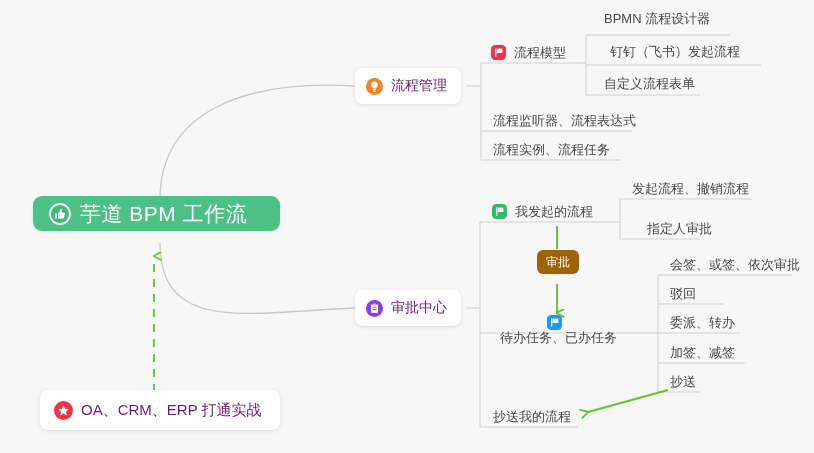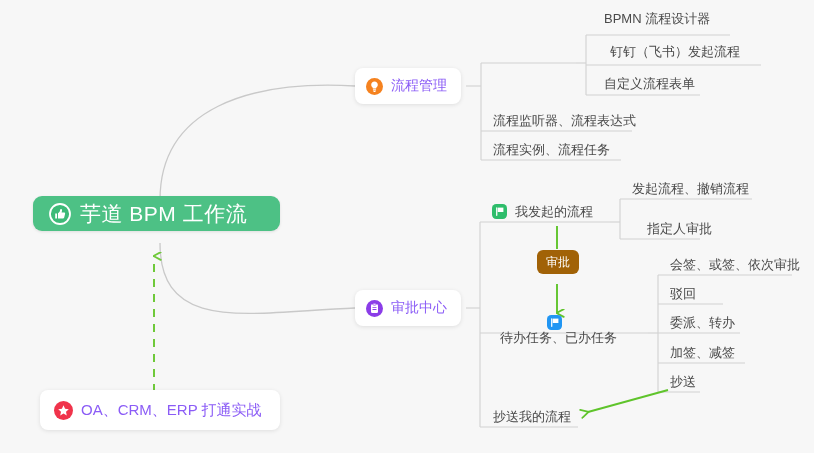--- a/index.html
+++ b/index.html
@@ -62,21 +62,21 @@
     border-radius: 8px;
     box-shadow: 0 1px 4px rgba(0,0,0,0.10);
     display: flex;
     align-items: center;
     box-sizing: border-box;
     padding: 0 14px 0 11px;
     height: 36px;
   }
   .card-label {
     font-size: 14px;
-    color: #8b5cf6;
+    color: #701a75;
     margin-left: 8px;
     white-space: nowrap;
   }
   #node-process-mgmt { left: 355px; top: 68px; }
   #node-approval-center { left: 355px; top: 290px; }
   #node-integration {
     left: 40px; top: 390px; height: 40px; padding: 0 18px 0 14px;
   }
   #node-integration .card-label { font-size: 15px; }
 
@@ -239,20 +239,30 @@
     <span class="icon">
       <svg width="19" height="19" viewBox="0 0 19 19" xmlns="http://www.w3.org/2000/svg">
         <circle cx="9.5" cy="9.5" r="9.5" fill="#F0334B"></circle>
         <path d="M9.5 4.3 L11.07 7.78 L14.8 8.2 L12.0 10.75 L12.77 14.5
                  L9.5 12.6 L6.23 14.5 L7.0 10.75 L4.2 8.2 L7.93 7.78 Z" fill="#ffffff"></path>
       </svg>
     </span>
     <span class="card-label">OA、CRM、ERP 打通实战</span>
   </div>
 
+  <div class="leaf with-icon" style="left:491px; top:45px;">
+    <span class="icon">
+      <svg width="15" height="15" viewBox="0 0 15 15" xmlns="http://www.w3.org/2000/svg">
+        <rect x="0" y="0" width="15" height="15" rx="4.2" fill="#F0334B"></rect>
+        <rect x="4.1" y="3.3" width="1.25" height="8.6" rx="0.6" fill="#ffffff"></rect>
+        <path d="M5.7 3.6 L11.4 3.6 L11.4 8.0 L5.7 8.0 Z" fill="#ffffff"></path>
+      </svg>
+    </span>
+    <span class="leaf-text">流程模型</span>
+  </div>
 
   <div class="leaf" style="left:487px; top:113px;">
     <span>流程监听器、流程表达式</span>
   </div>
 
   <div class="leaf" style="left:487px; top:142px;">
     <span>流程实例、流程任务</span>
   </div>
 
   <div class="leaf" style="left:598px; top:11px;">

